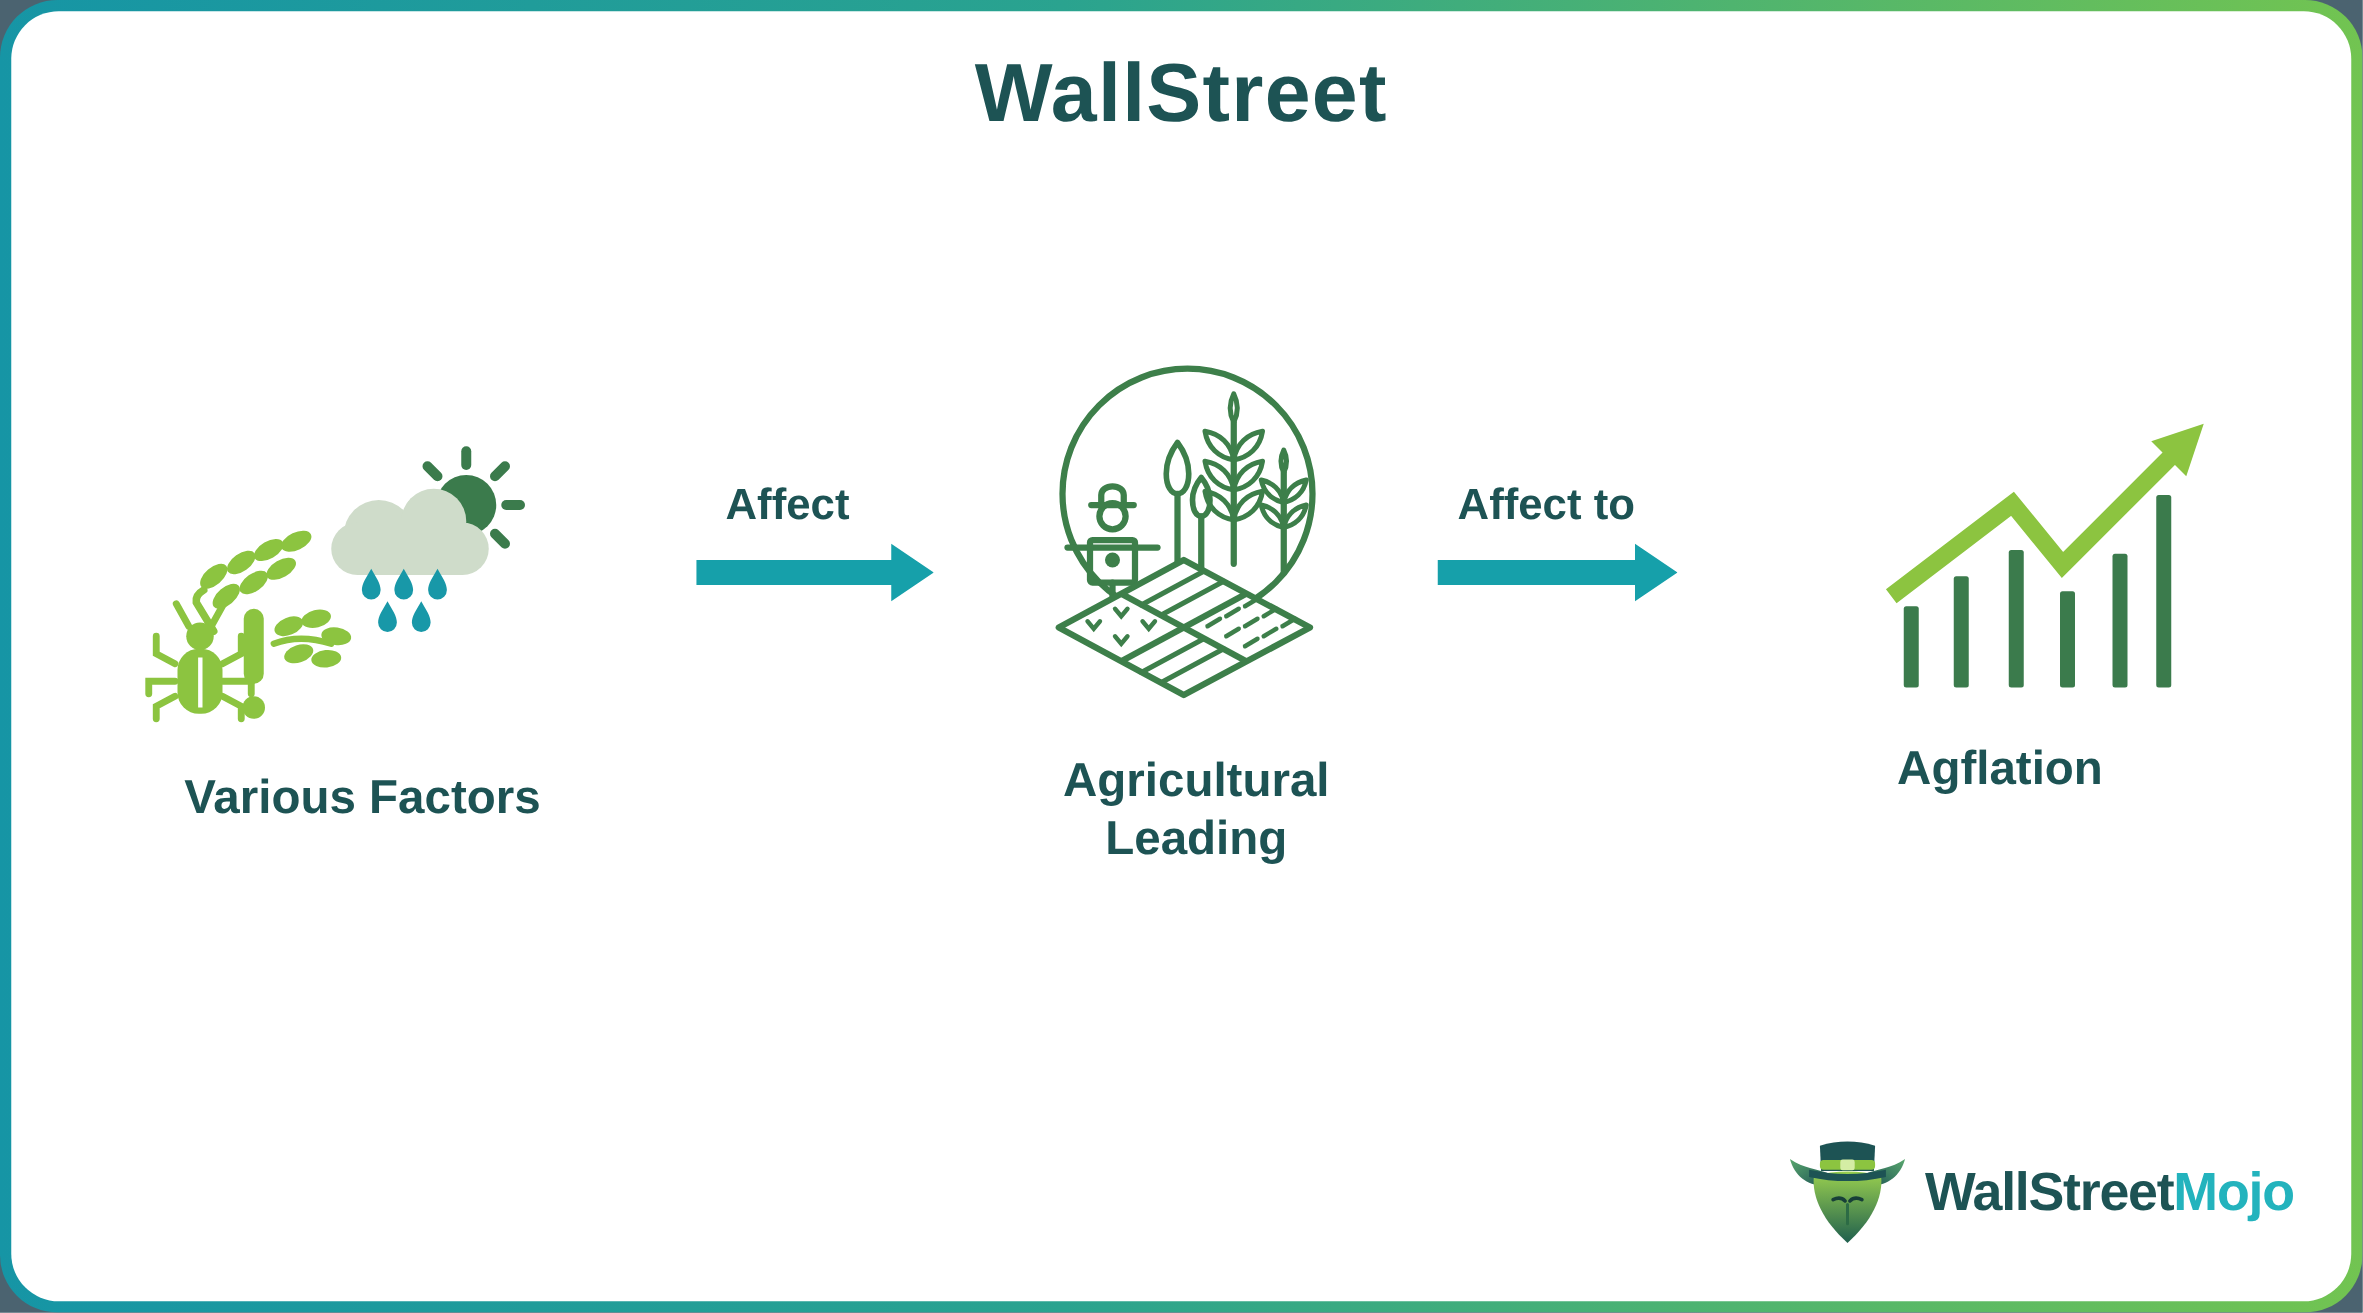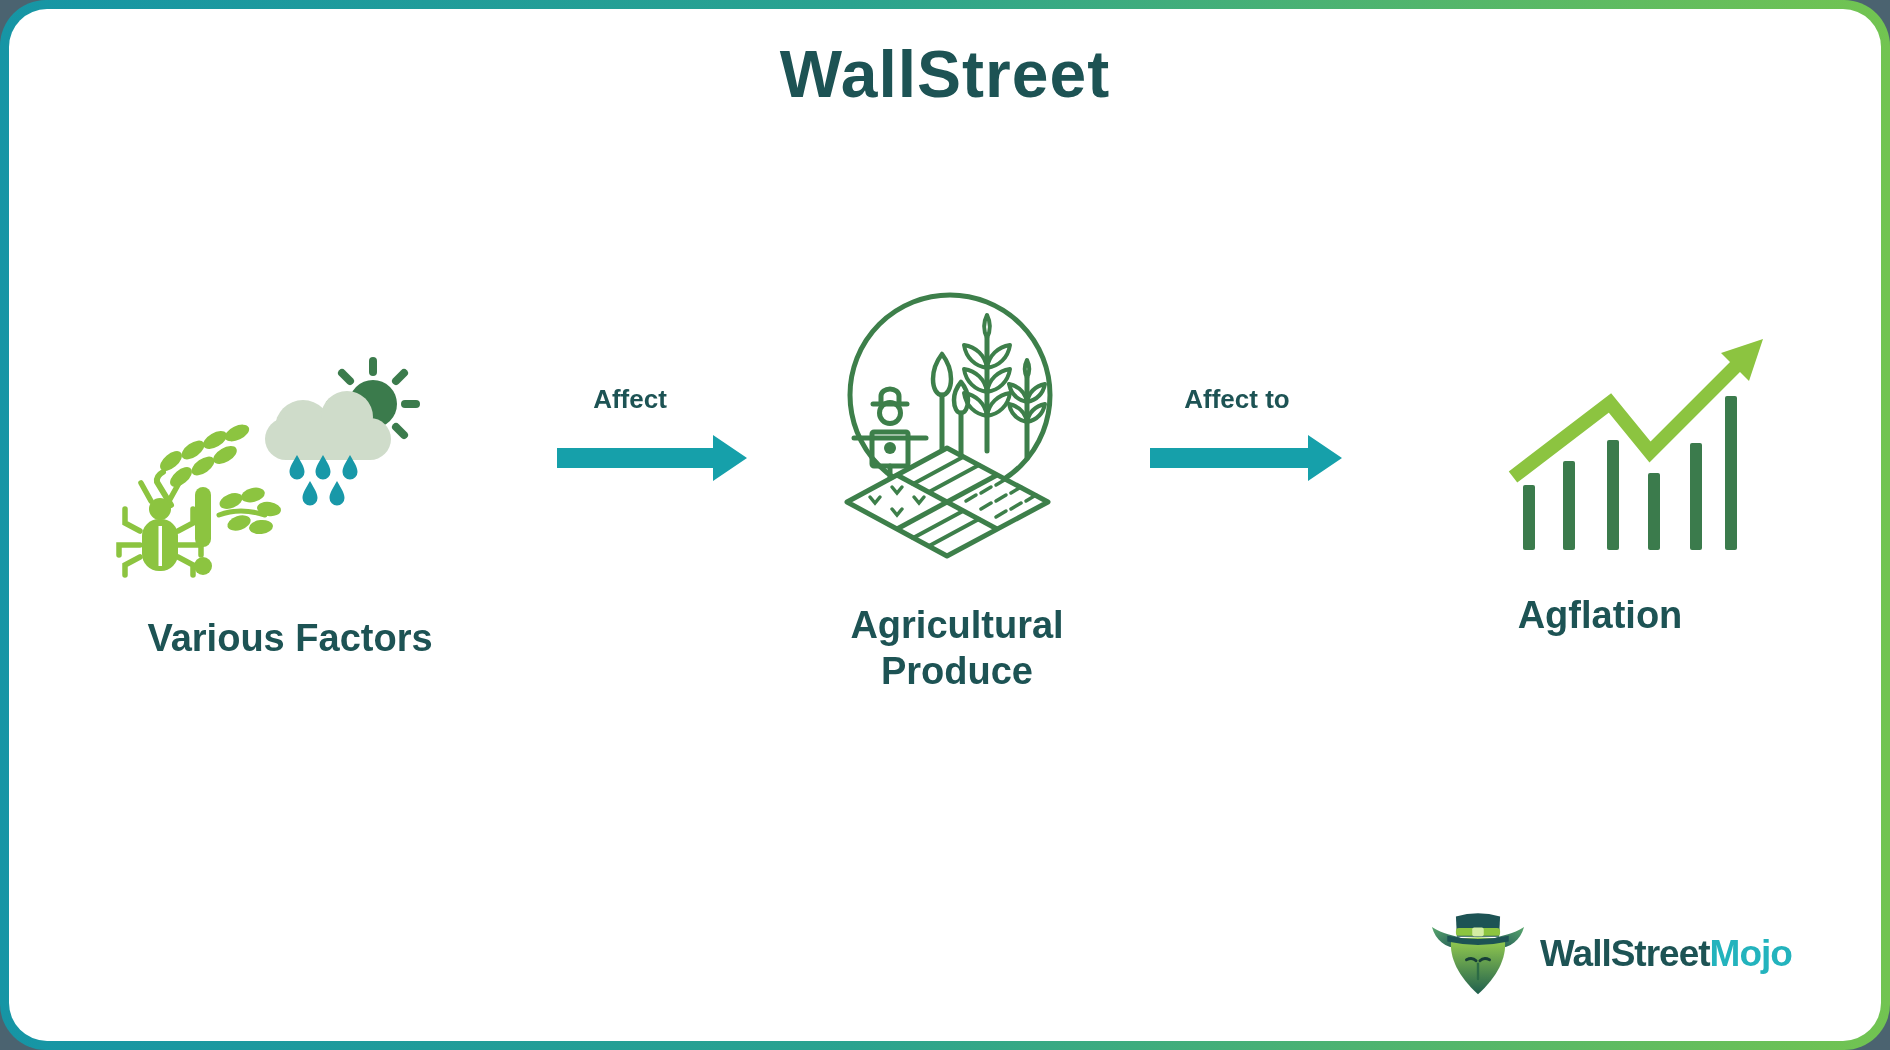--- a/index.html
+++ b/index.html
@@ -3,24 +3,24 @@
 <meta charset="utf-8">
 <style>
   html,body{margin:0;padding:0;background:#4b6370;font-family:"Liberation Sans",sans-serif;}
   .stage{position:relative;width:1890px;height:1050px;overflow:hidden;}
   .card-border{position:absolute;inset:0;border-radius:46px;
     background:linear-gradient(90deg,#1695a5 0%,#2aa38f 45%,#72c451 100%);}
   .card-inner{position:absolute;inset:9px;border-radius:38px;background:#ffffff;}
   .abs{position:absolute;}
   .title{left:0;top:36px;width:100%;text-align:center;font-size:66px;font-weight:800;
     color:#1d5354;letter-spacing:1px;}
-  .conn-label{font-size:26px;font-weight:800;color:#1d5354;text-align:center;}
+  .conn-label{font-size:35px;font-weight:800;color:#1d5354;text-align:center;}
   .step-label{font-size:38px;font-weight:800;color:#1d5354;text-align:center;line-height:1.2;}
   .logo{left:1430px;top:908px;display:flex;align-items:center;gap:14px;}
-  .logo-text{font-size:37px;font-weight:800;letter-spacing:-1px;white-space:nowrap;}
+  .logo-text{font-size:43px;font-weight:800;letter-spacing:-1px;white-space:nowrap;}
   .logo-text .p1{color:#1d5354;}
   .logo-text .p2{color:#23b3bd;}
 </style>
 </head>
 <body>
 
 <div class="stage">
   <div class="card-border"></div>
   <div class="card-inner"></div>
 
@@ -181,21 +181,21 @@
       <rect x="102" y="105" width="12" height="110" rx="2"></rect>
       <rect x="143" y="138" width="12" height="77" rx="2"></rect>
       <rect x="185" y="108" width="12" height="107" rx="2"></rect>
       <rect x="220" y="61" width="12" height="154" rx="2"></rect>
     </g>
     <polyline points="8,142 105,68 145,117 234,28" fill="none" stroke="#8cc440" stroke-width="14" stroke-linejoin="miter"></polyline>
     <polygon points="258,4 244,46 216,18" fill="#8cc440"></polygon>
   </svg>
 
   <div class="abs step-label" style="left:140px;top:600px;width:300px;margin-top:16px;">Various Factors</div>
-  <div class="abs step-label" style="left:817px;top:603px;width:280px;">Agricultural Produce</div>
+  <div class="abs step-label" style="left:817px;top:603px;width:280px;">Agricultural Leading</div>
   <div class="abs step-label" style="left:1450px;top:593px;width:300px;">Agflation</div>
 
   <div class="abs logo">
     <svg width="96" height="92" viewBox="0 0 100 92">
       <defs>
         <linearGradient id="headGrad" x1="0" y1="0" x2="0" y2="1">
           <stop offset="0" stop-color="#9ad04f"></stop>
           <stop offset="1" stop-color="#1f5f4e"></stop>
         </linearGradient>
         <linearGradient id="hornGradL" x1="1" y1="1" x2="0" y2="0">

